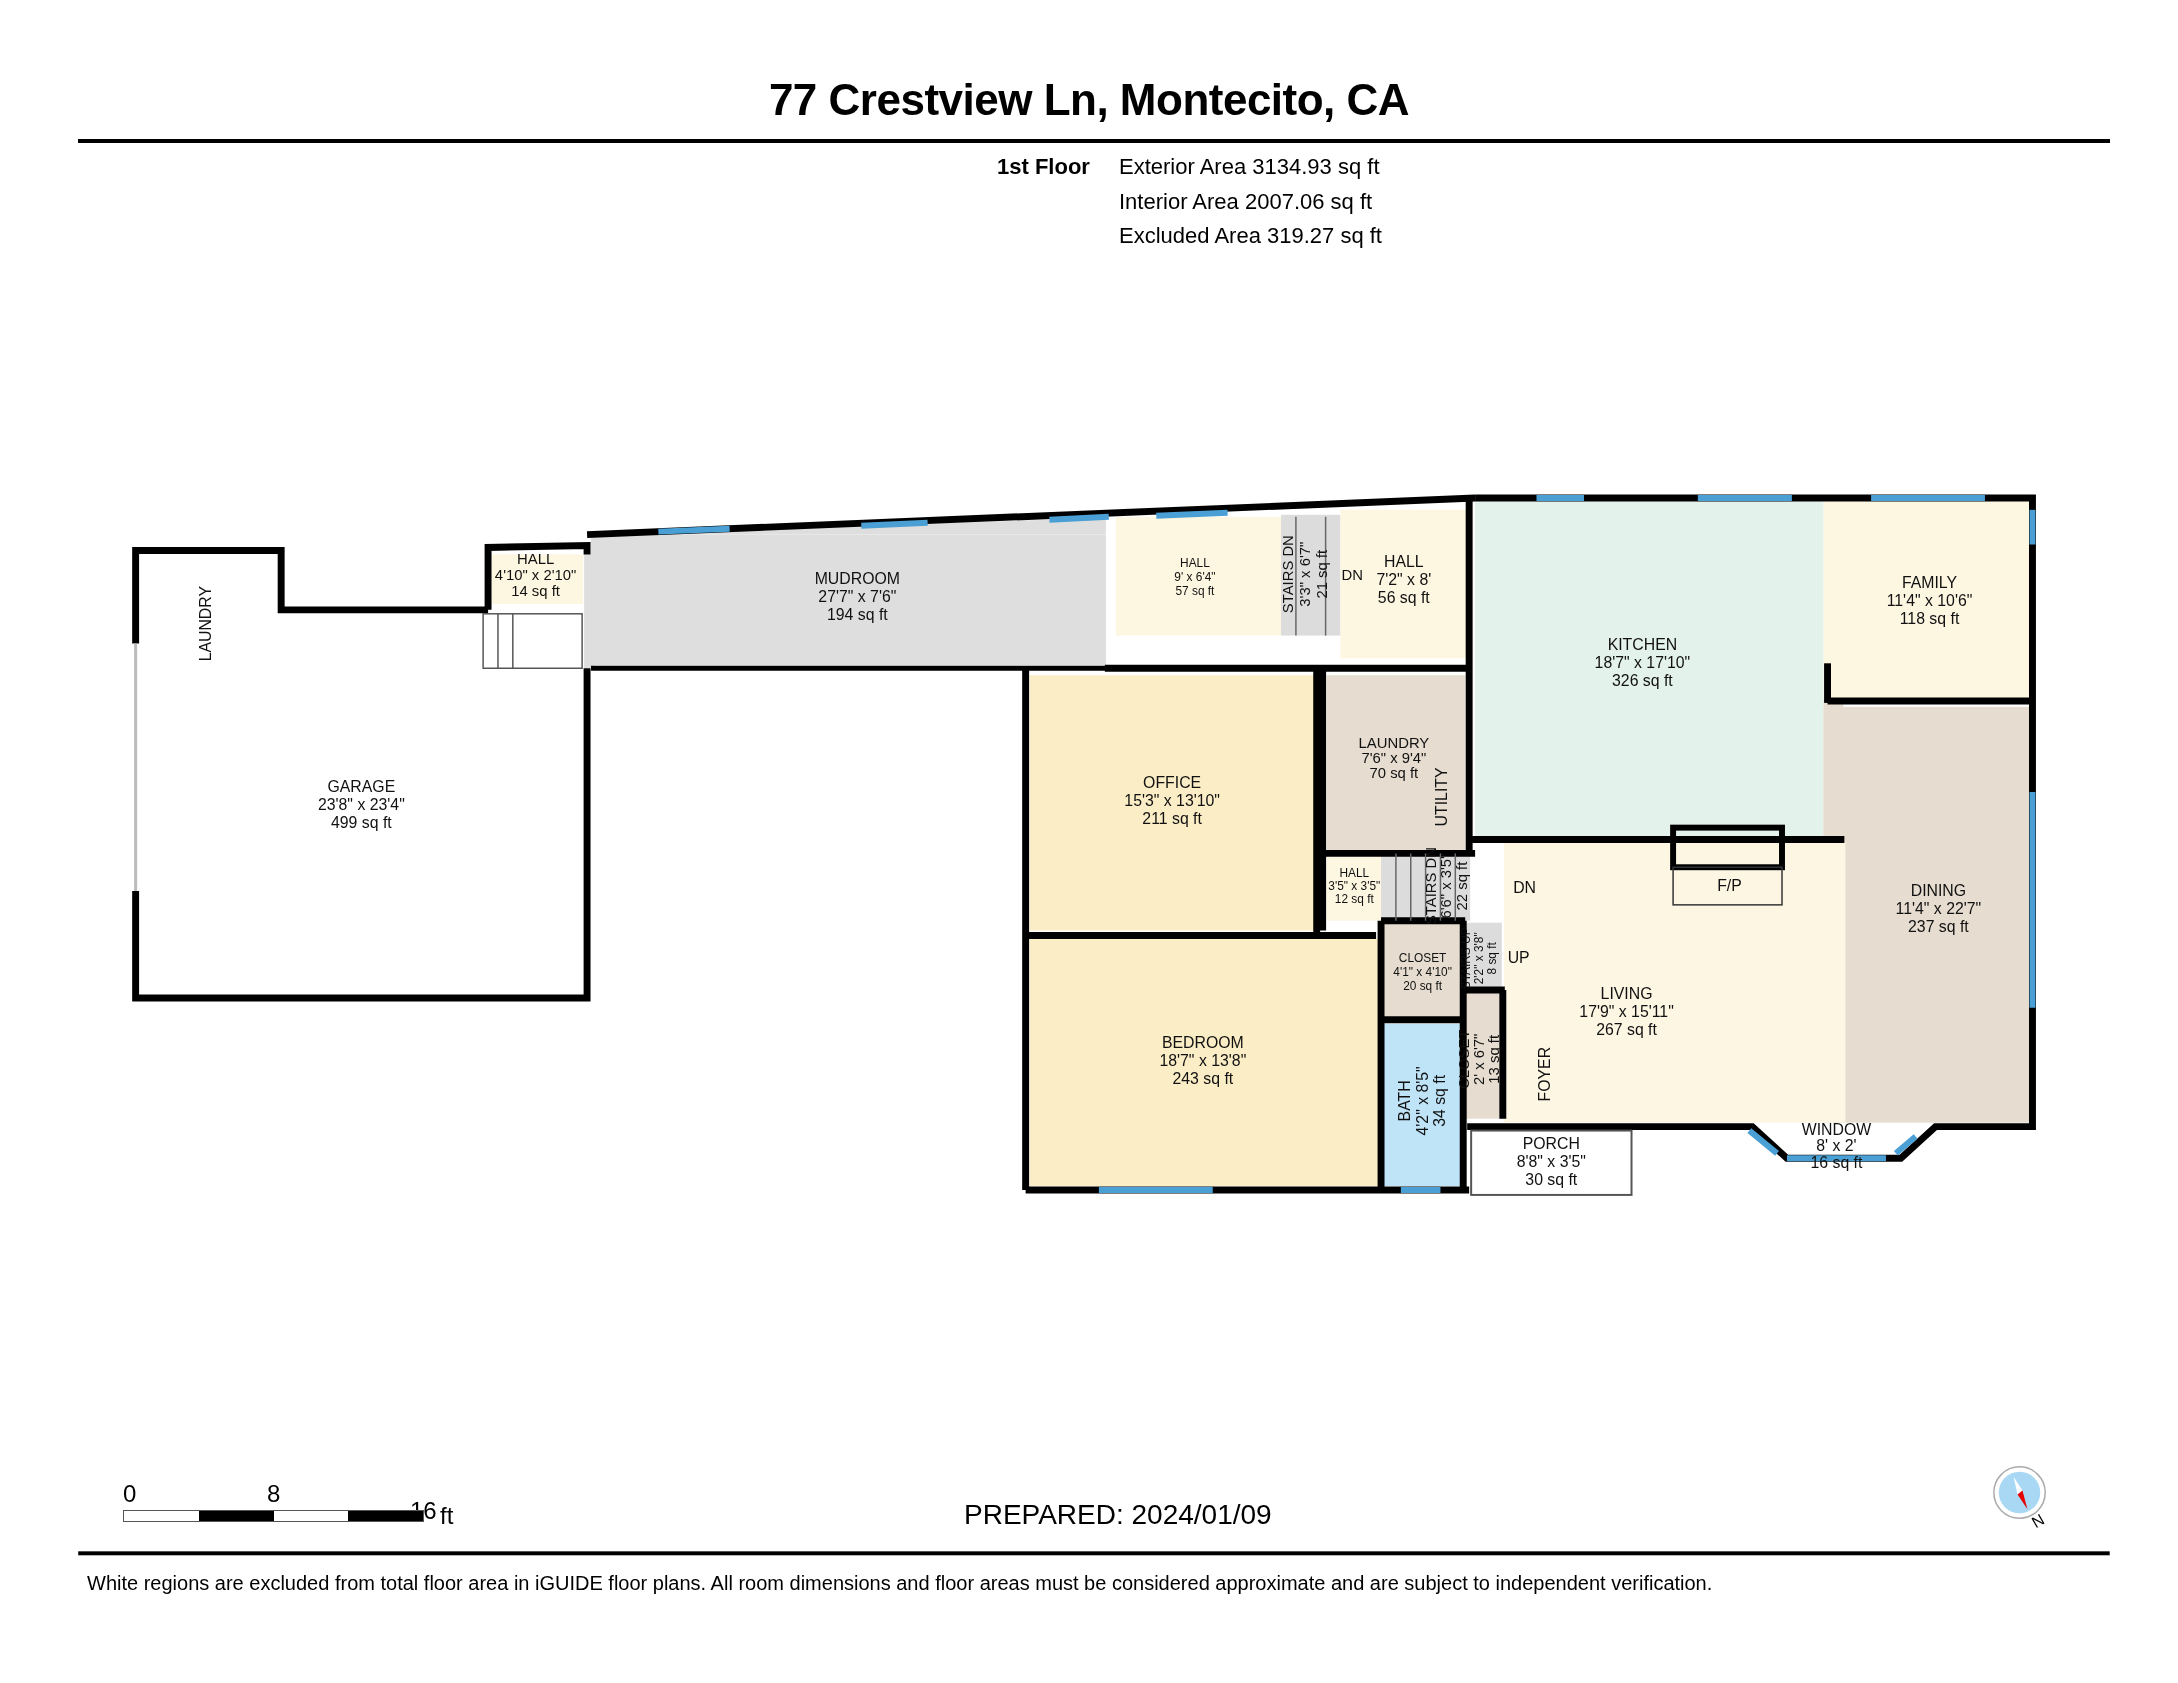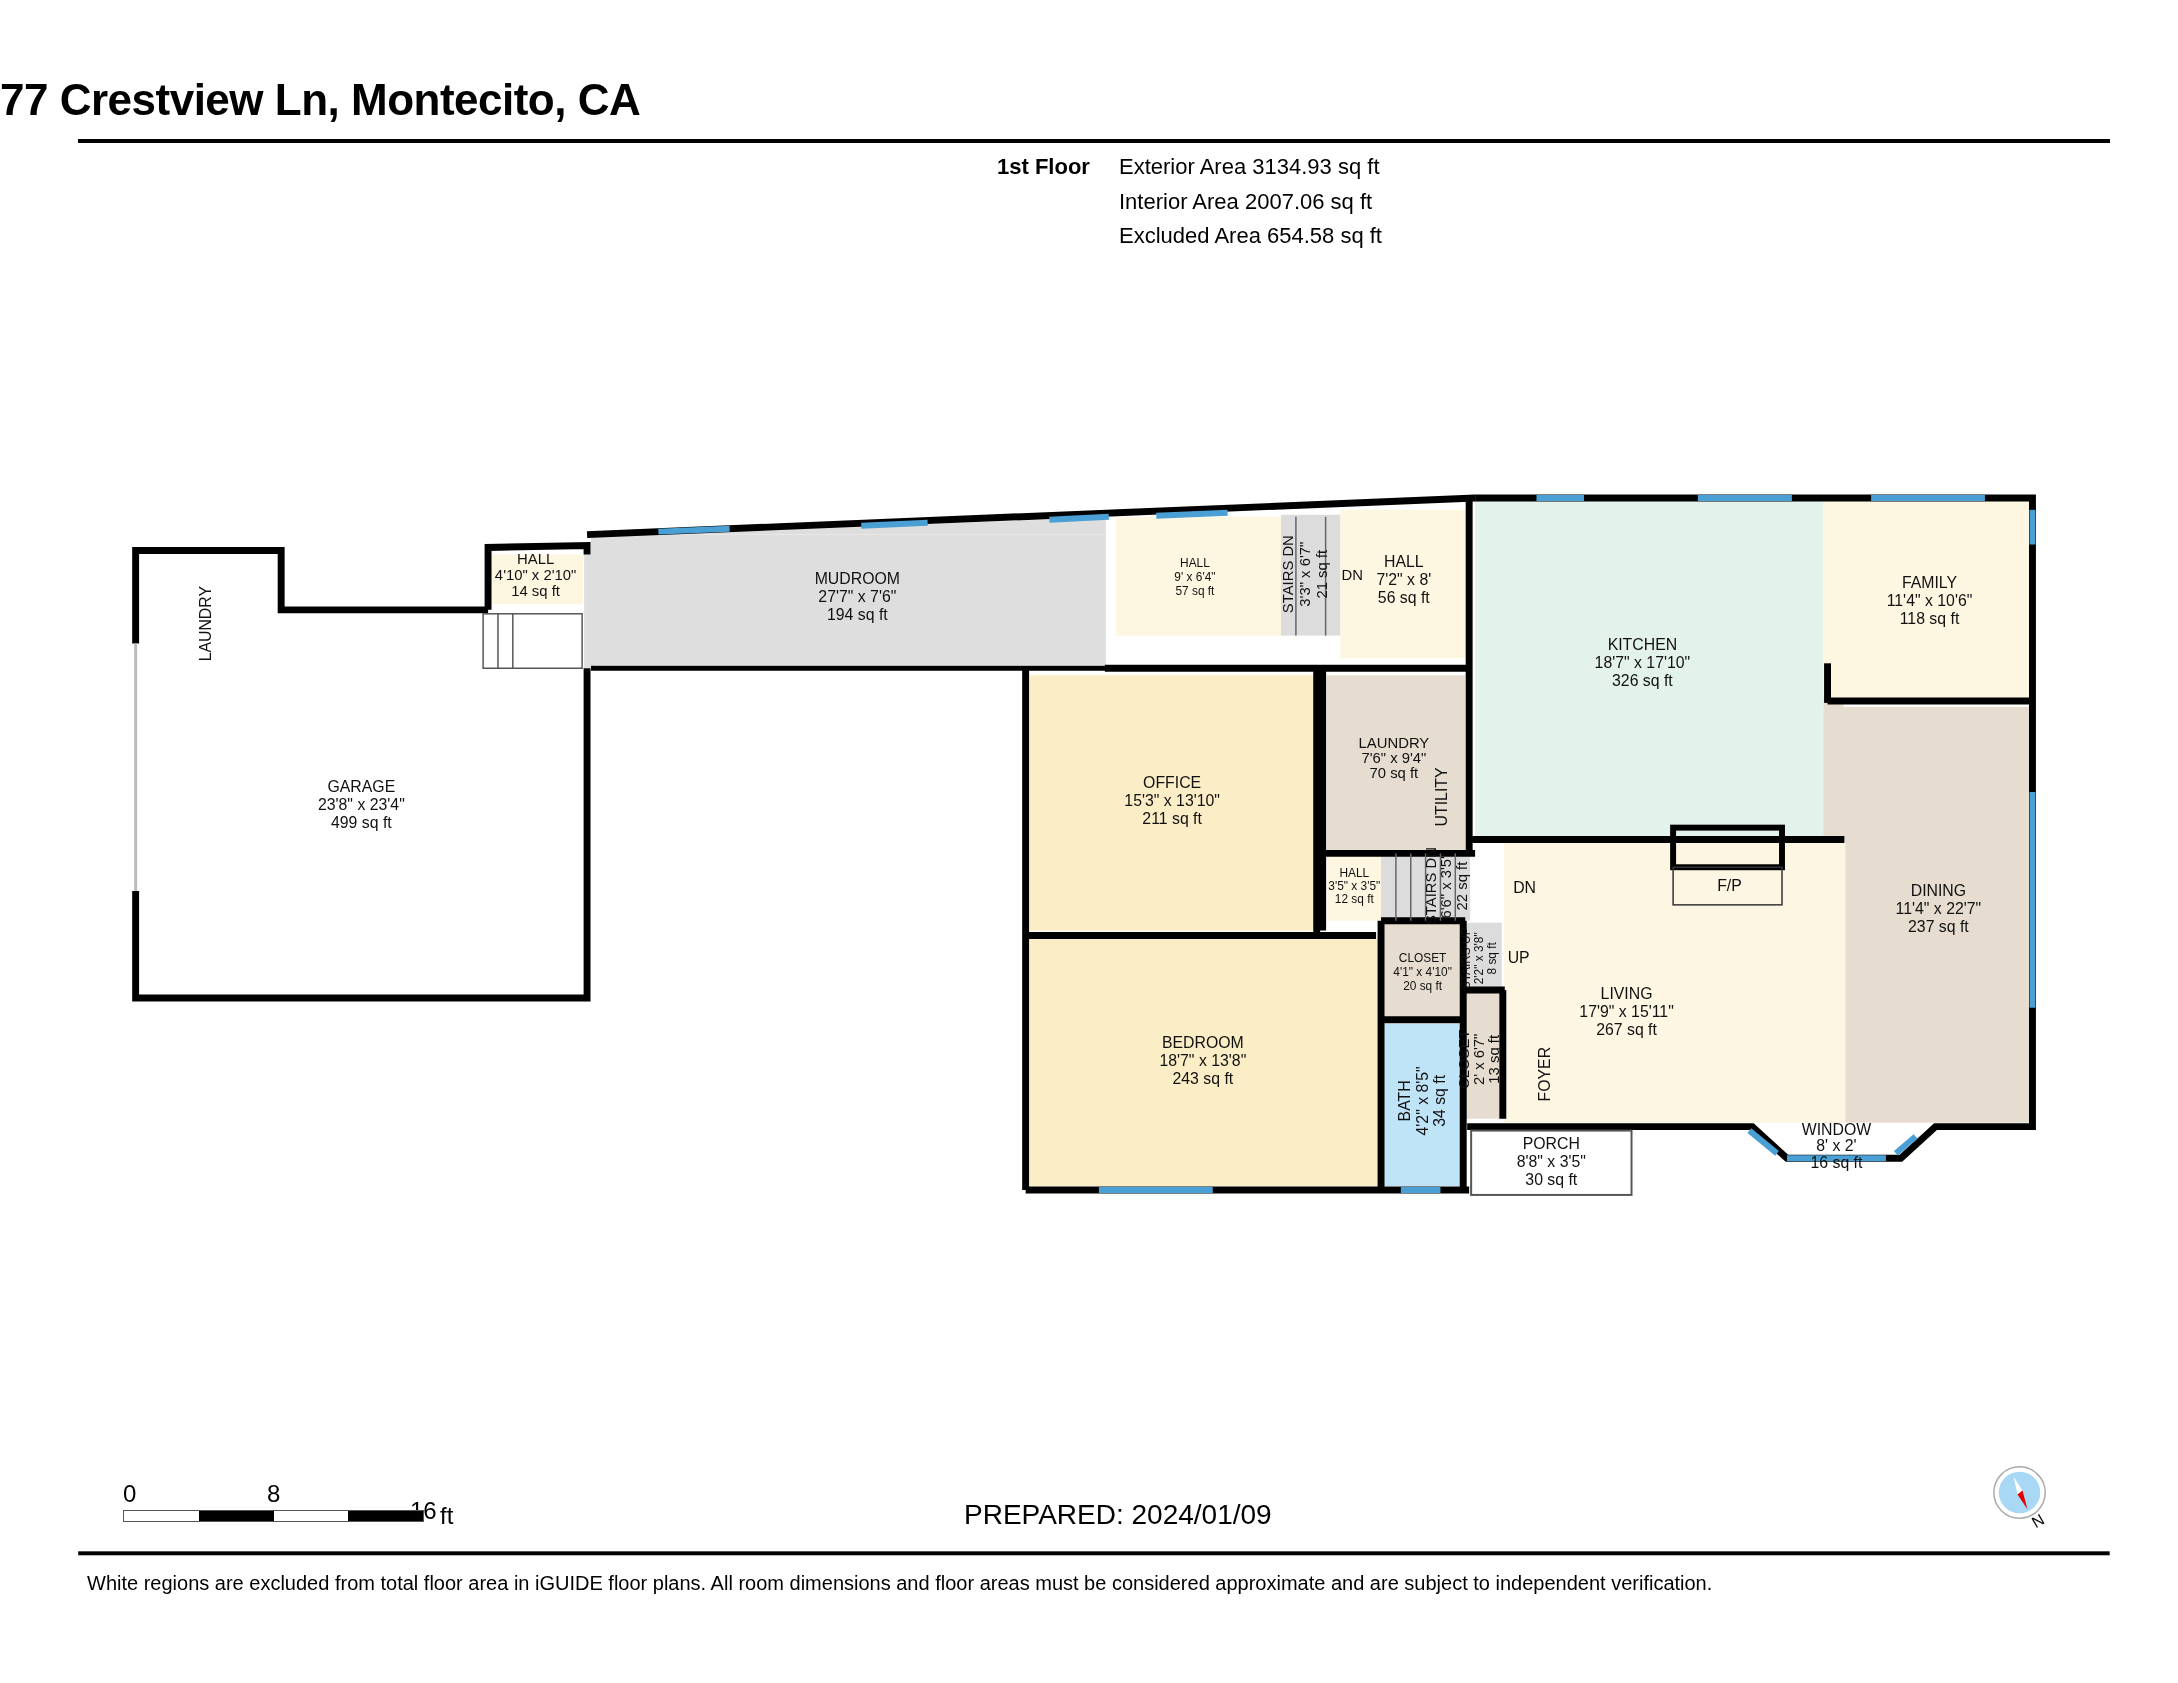--- a/index.html
+++ b/index.html
@@ -1,17 +1,17 @@
 <!DOCTYPE html>
 <html><head>
 <meta charset="utf-8">
 <style>
   html, body { margin:0; padding:0; background:#fff; }
   body { width:2178px; height:1683px; position:relative; overflow:hidden; font-family:"Liberation Sans", sans-serif; color:#000; }
-  .title { position:absolute; left:0; width:2178px; top:75px; font-size:44px; font-weight:bold; letter-spacing:-0.5px; }
+  .title { position:absolute; left:0; width:2178px; top:75px; text-align:center; font-size:44px; font-weight:bold; letter-spacing:-0.5px; }
   .rule { position:absolute; left:78px; width:2032px; height:4px; background:#000; }
   .areas { position:absolute; top:154px; left:0; width:2178px; font-size:22px; }
   .floor-label { position:absolute; left:997px; top:0; font-weight:bold; }
   .area-line { position:absolute; left:1119px; white-space:nowrap; }
   svg.plan { position:absolute; left:0; top:0; }
   .room-text { font-family:"Liberation Sans", sans-serif; font-size:15px; fill:#111; text-anchor:middle; }
   .room-text.big { font-size:16px; }
   .room-text.small { font-size:12px; }
   .scale { position:absolute; left:123px; top:1480px; }
   .scale .tick { position:absolute; top:0; font-size:24px; }
@@ -25,21 +25,21 @@
 </head>
 <body>
 
 <div class="title">77 Crestview Ln, Montecito, CA</div>
 <div class="rule" style="top:139px;"></div>
 
 <div class="areas">
   <div class="floor-label">1st Floor</div>
   <div class="area-line" style="top:0;">Exterior Area 3134.93 sq ft</div>
   <div class="area-line" style="top:35px;">Interior Area 2007.06 sq ft</div>
-  <div class="area-line" style="top:69px;">Excluded Area 654.58 sq ft</div>
+  <div class="area-line" style="top:69px;">Excluded Area 319.27 sq ft</div>
 </div>
 
 <svg class="plan" width="2178" height="1683" viewBox="0 0 2200 1700">
 
   <g>
     <rect x="597" y="540" width="520" height="132" fill="#dedede"></rect>
     <polygon points="597,540 1117,523 1117,540" fill="#dedede"></polygon>
     <rect x="497" y="560" width="92" height="50" fill="#fdf6e1"></rect>
     <rect x="590" y="560" width="10" height="115" fill="#dedede"></rect>
     <rect x="1127" y="522" width="167" height="120" fill="#fdf6e1"></rect>

